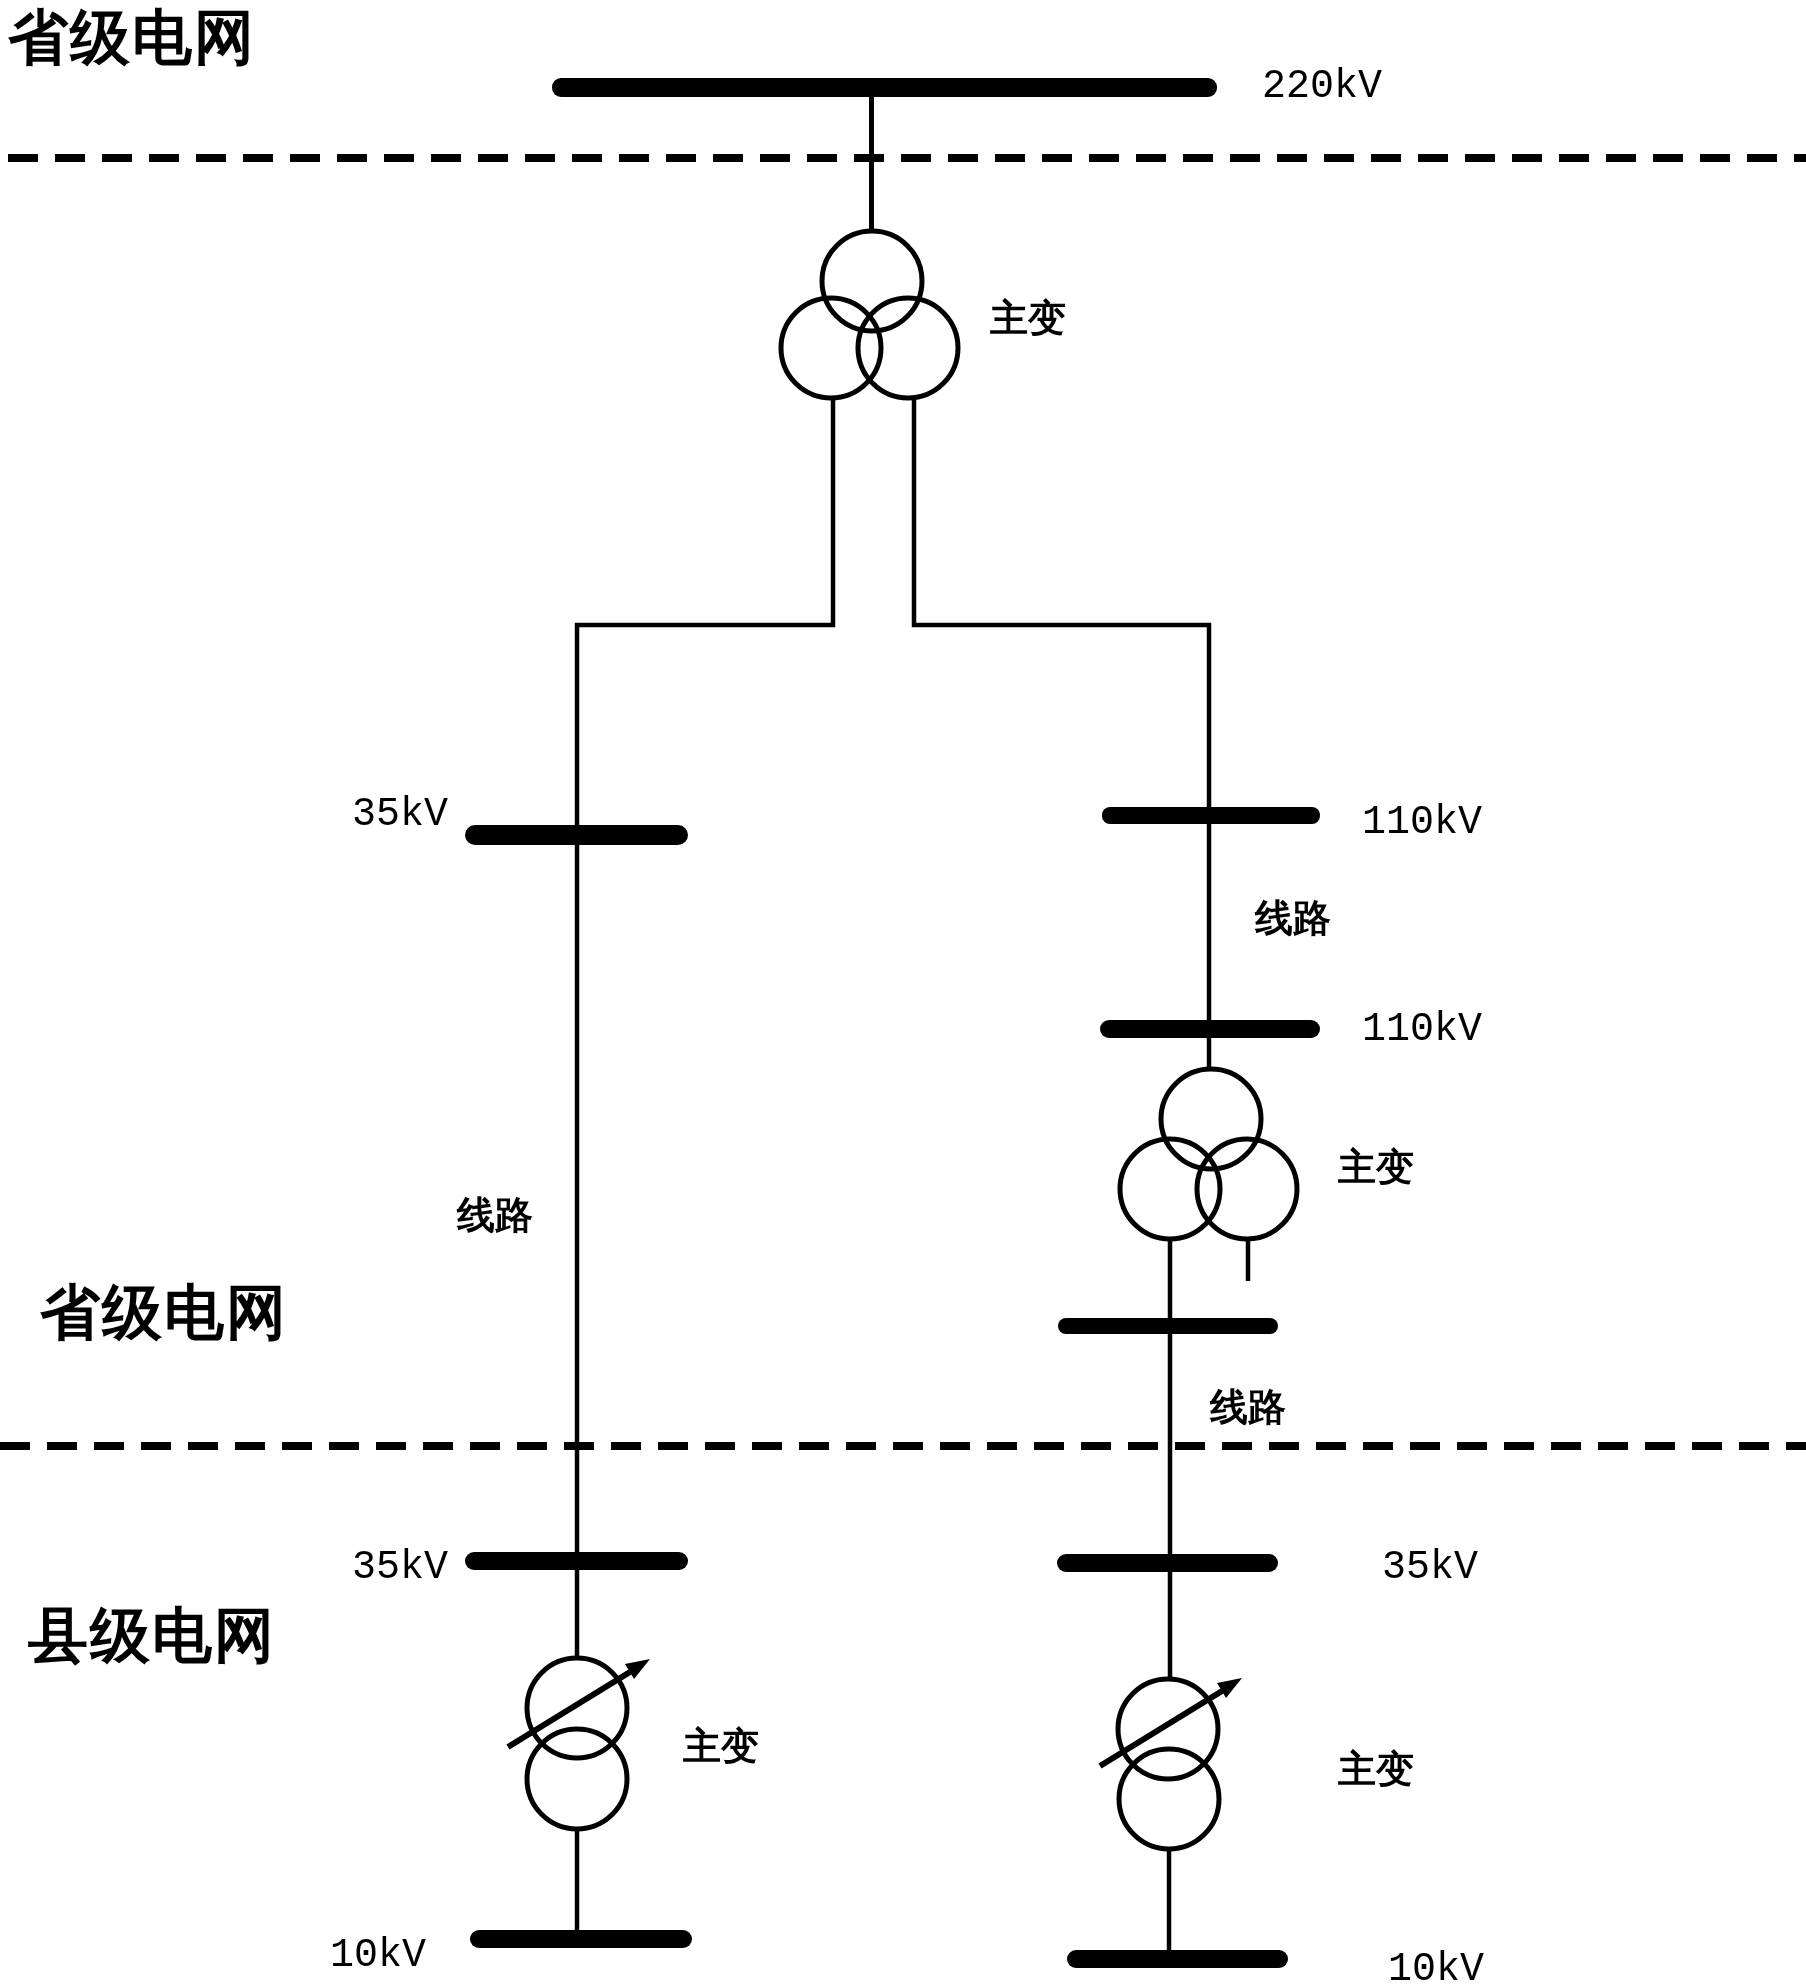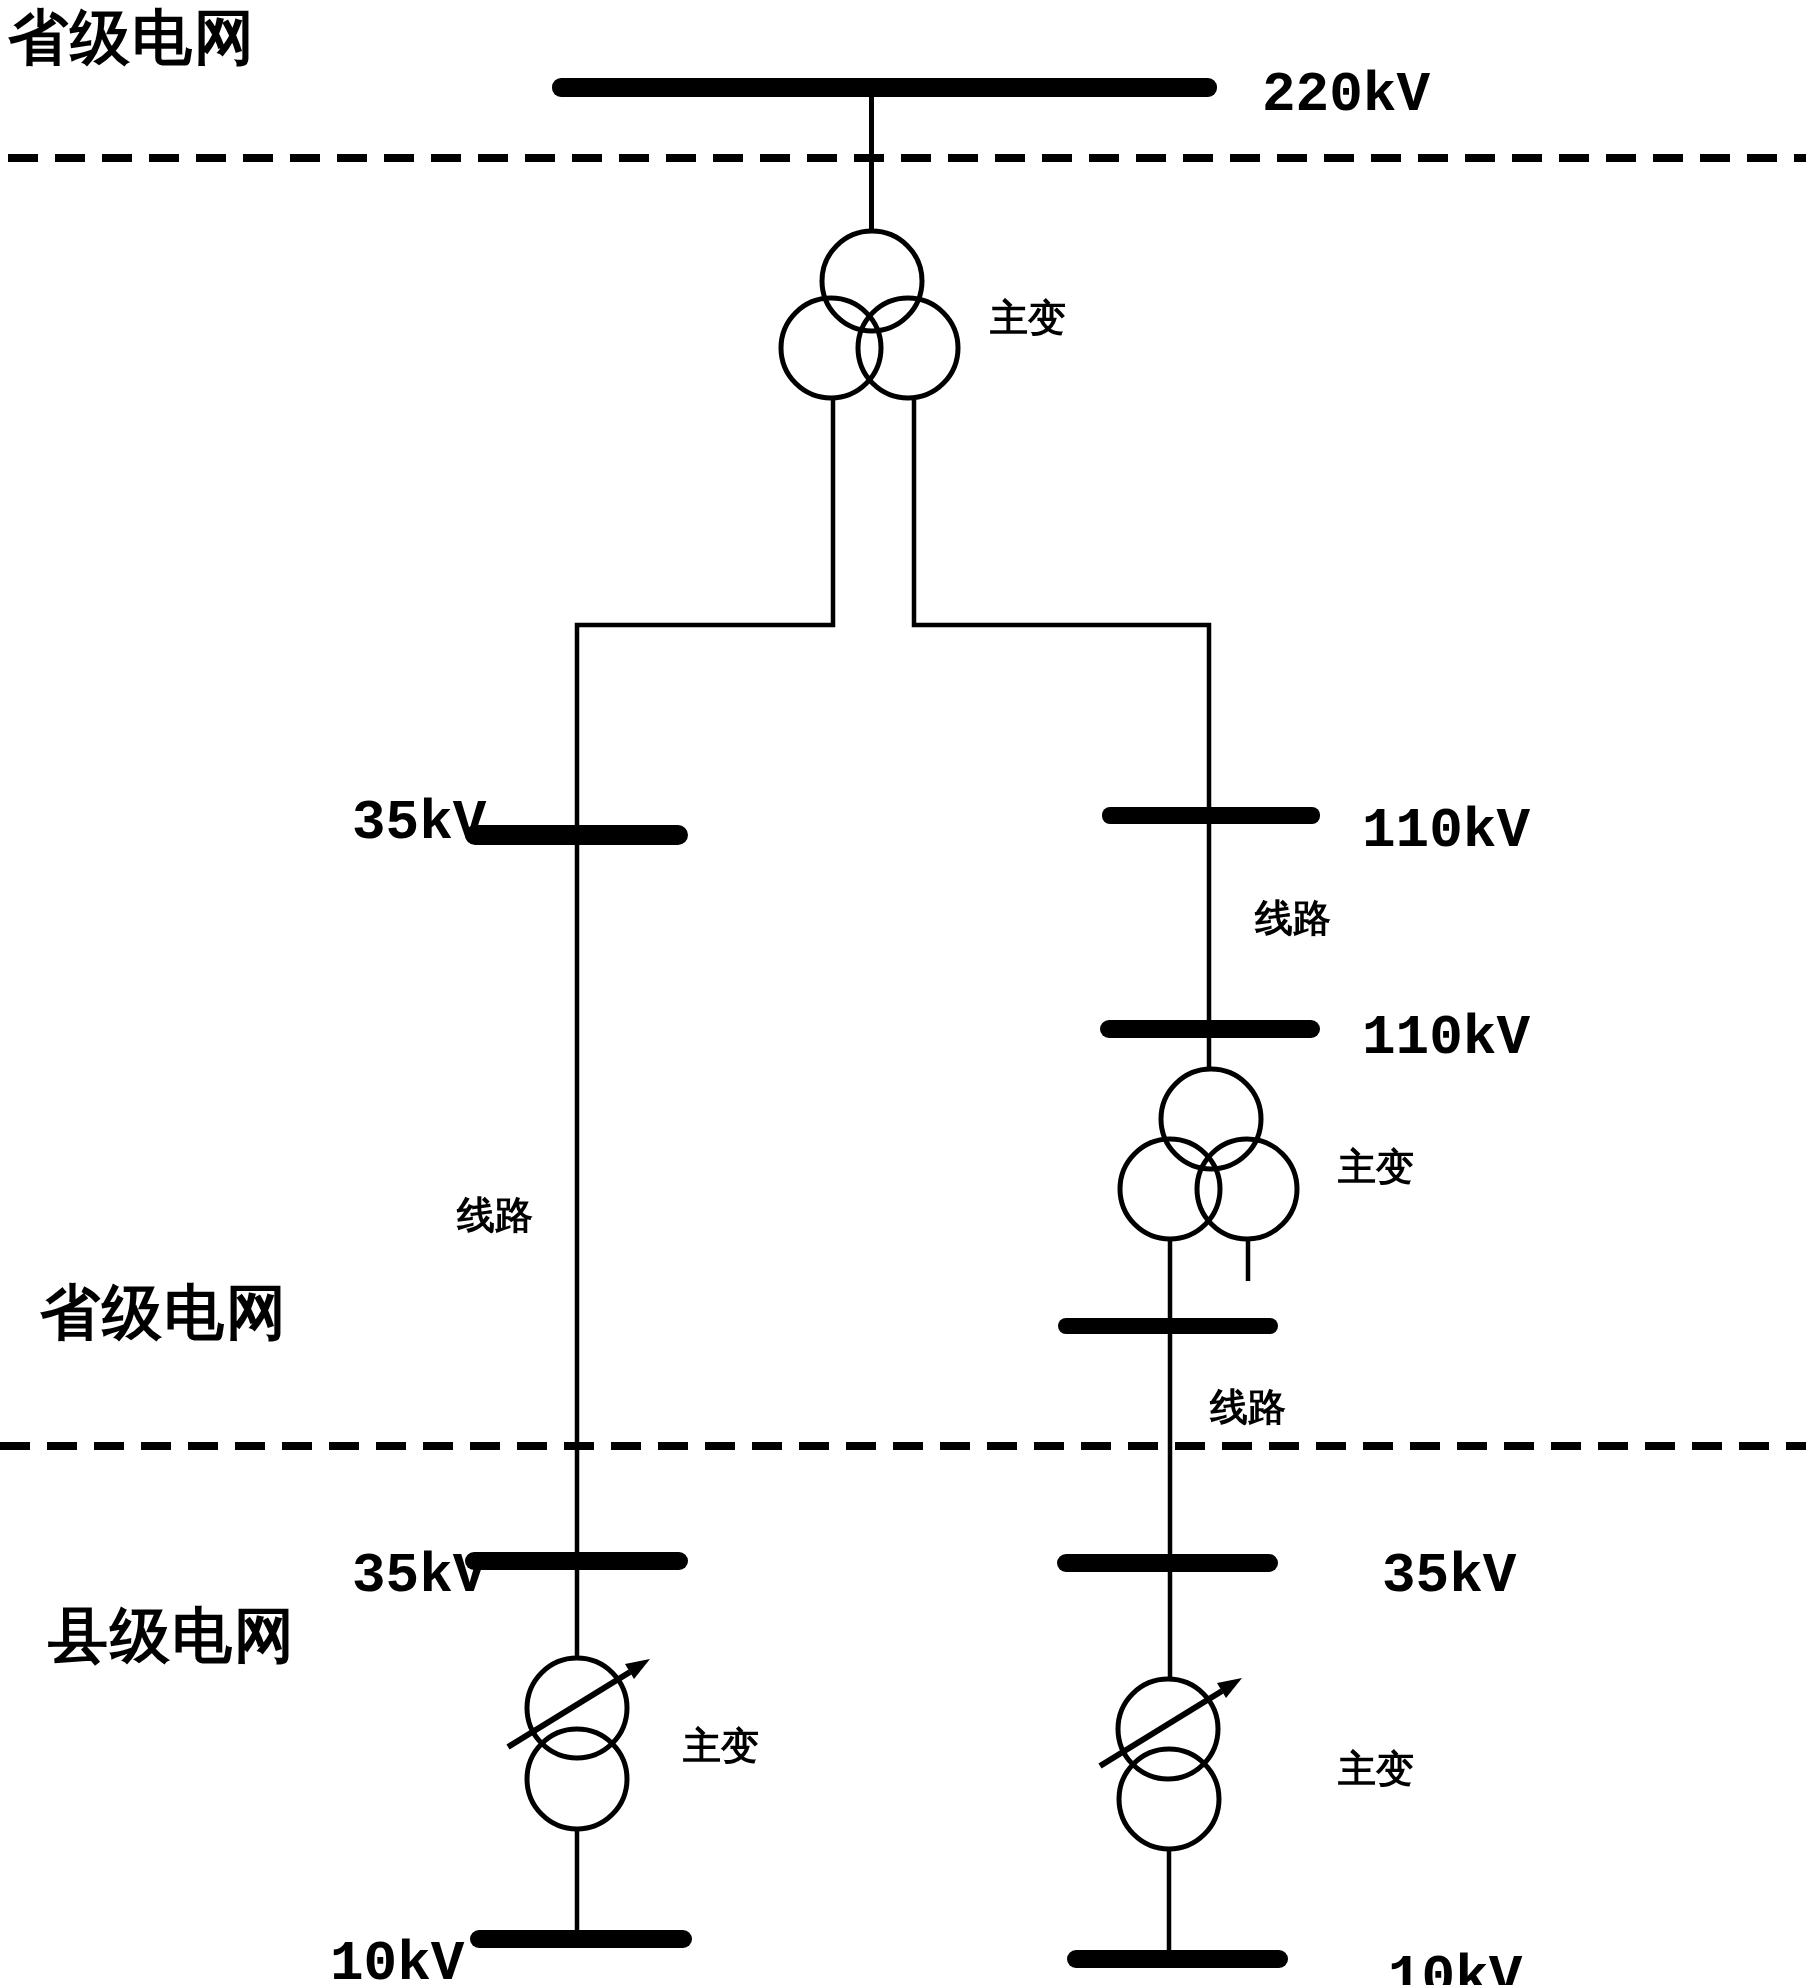--- a/index.html
+++ b/index.html
@@ -33,22 +33,22 @@
     font-weight: 700;
     letter-spacing: 2px;
     font-family: "Liberation Sans", sans-serif;
   }
   .lbl-comp {
     font-size: 38px;
     font-weight: 700;
     font-family: "Liberation Sans", sans-serif;
   }
   .lbl-kv {
-    font-size: 56px;
-    font-weight: 700;
+    font-size: 40px;
+    font-weight: 400;
     font-family: "Liberation Mono", "DejaVu Sans Mono", monospace;
   }
 </style>
 </head>
 <body>
 
 <div id="stage">
 
   <svg id="schematic" width="1806" height="1985" viewBox="0 0 1806 1985" xmlns="http://www.w3.org/2000/svg">
 
@@ -95,21 +95,21 @@
     <g>
       <circle cx="1168" cy="1729" r="50" stroke="#000000" stroke-width="5" fill="none"></circle>
       <circle cx="1169" cy="1799" r="50" stroke="#000000" stroke-width="5" fill="none"></circle>
       <line x1="1100" y1="1766" x2="1222" y2="1691" stroke="#000000" stroke-width="6"></line>
       <polygon points="1242,1678 1226,1698 1217,1683" fill="#000000"></polygon>
     </g>
   </svg>
 
   <div class="lbl lbl-level" style="left:8px; top:8px;">省级电网</div>
   <div class="lbl lbl-level" style="left:40px; top:1283px;">省级电网</div>
-  <div class="lbl lbl-level" style="left:48px; top:1606px;text-align:right;">县级电网</div>
+  <div class="lbl lbl-level" style="left:28px; top:1606px;text-align:right;">县级电网</div>
 
   <div class="lbl lbl-kv" style="left:1262px; top:67px;">220kV</div>
   <div class="lbl lbl-kv" style="left:352px; top:795px;">35kV</div>
   <div class="lbl lbl-kv" style="left:1362px; top:803px;">110kV</div>
   <div class="lbl lbl-kv" style="left:1362px; top:1010px;">110kV</div>
   <div class="lbl lbl-kv" style="left:352px; top:1548px;">35kV</div>
   <div class="lbl lbl-kv" style="left:1382px; top:1548px;">35kV</div>
   <div class="lbl lbl-kv" style="left:330px; top:1936px;">10kV</div>
   <div class="lbl lbl-kv" style="left:1388px; top:1950px;">10kV</div>
 

